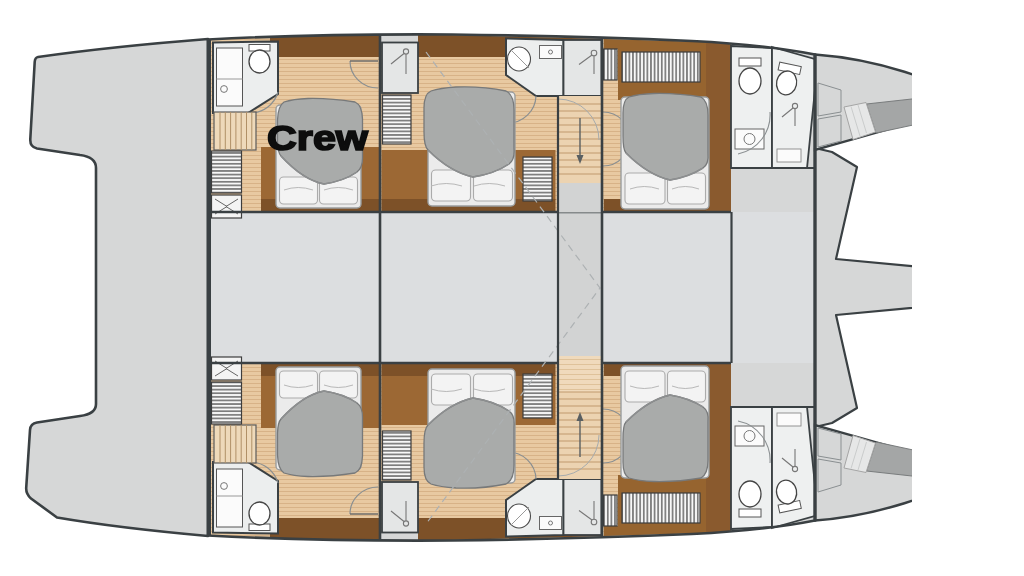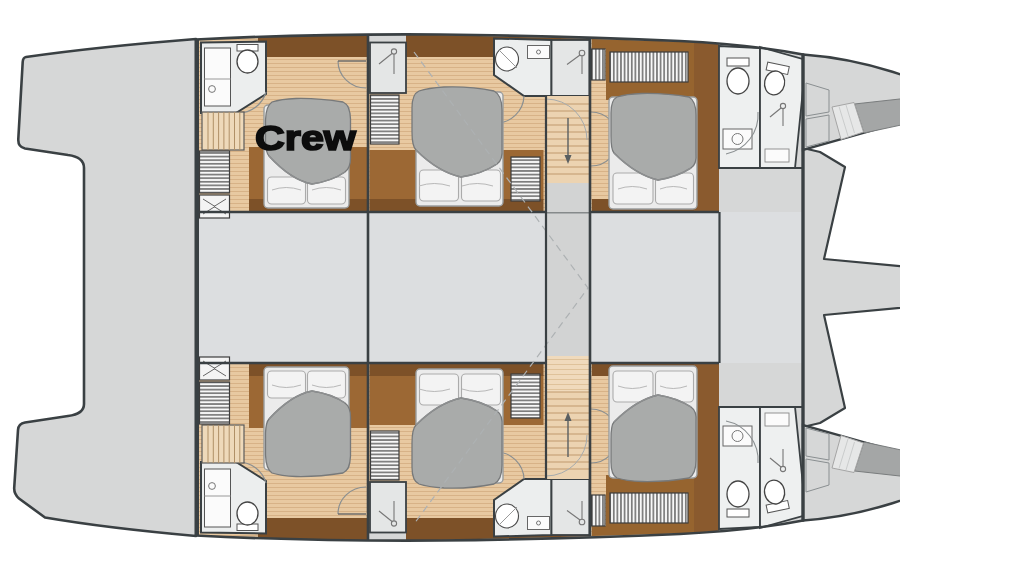--- a/index.html
+++ b/index.html
@@ -1,17 +1,17 @@
 <!DOCTYPE html>
 <html><head>
 <meta charset="utf-8">
 <style>
 html,body{margin:0;padding:0;background:#ffffff;}
 #stage{position:relative;width:900px;height:576px;background:#ffffff;overflow:hidden;
-font-family:"Liberation Sans",sans-serif;}
+font-family:"Liberation Sans",sans-serif;padding-left:12px;}
 svg{display:block}
 </style>
 </head>
 <body>
 <div id="stage">
 <svg width="1024" height="576" viewBox="0 0 1024 576">
 <defs>
 <pattern id="wood" width="8" height="4" patternUnits="userSpaceOnUse">
 <rect width="8" height="4" fill="#e8c9a1"></rect>
           <rect y="3" width="8" height="1" fill="#d7b287"></rect>

